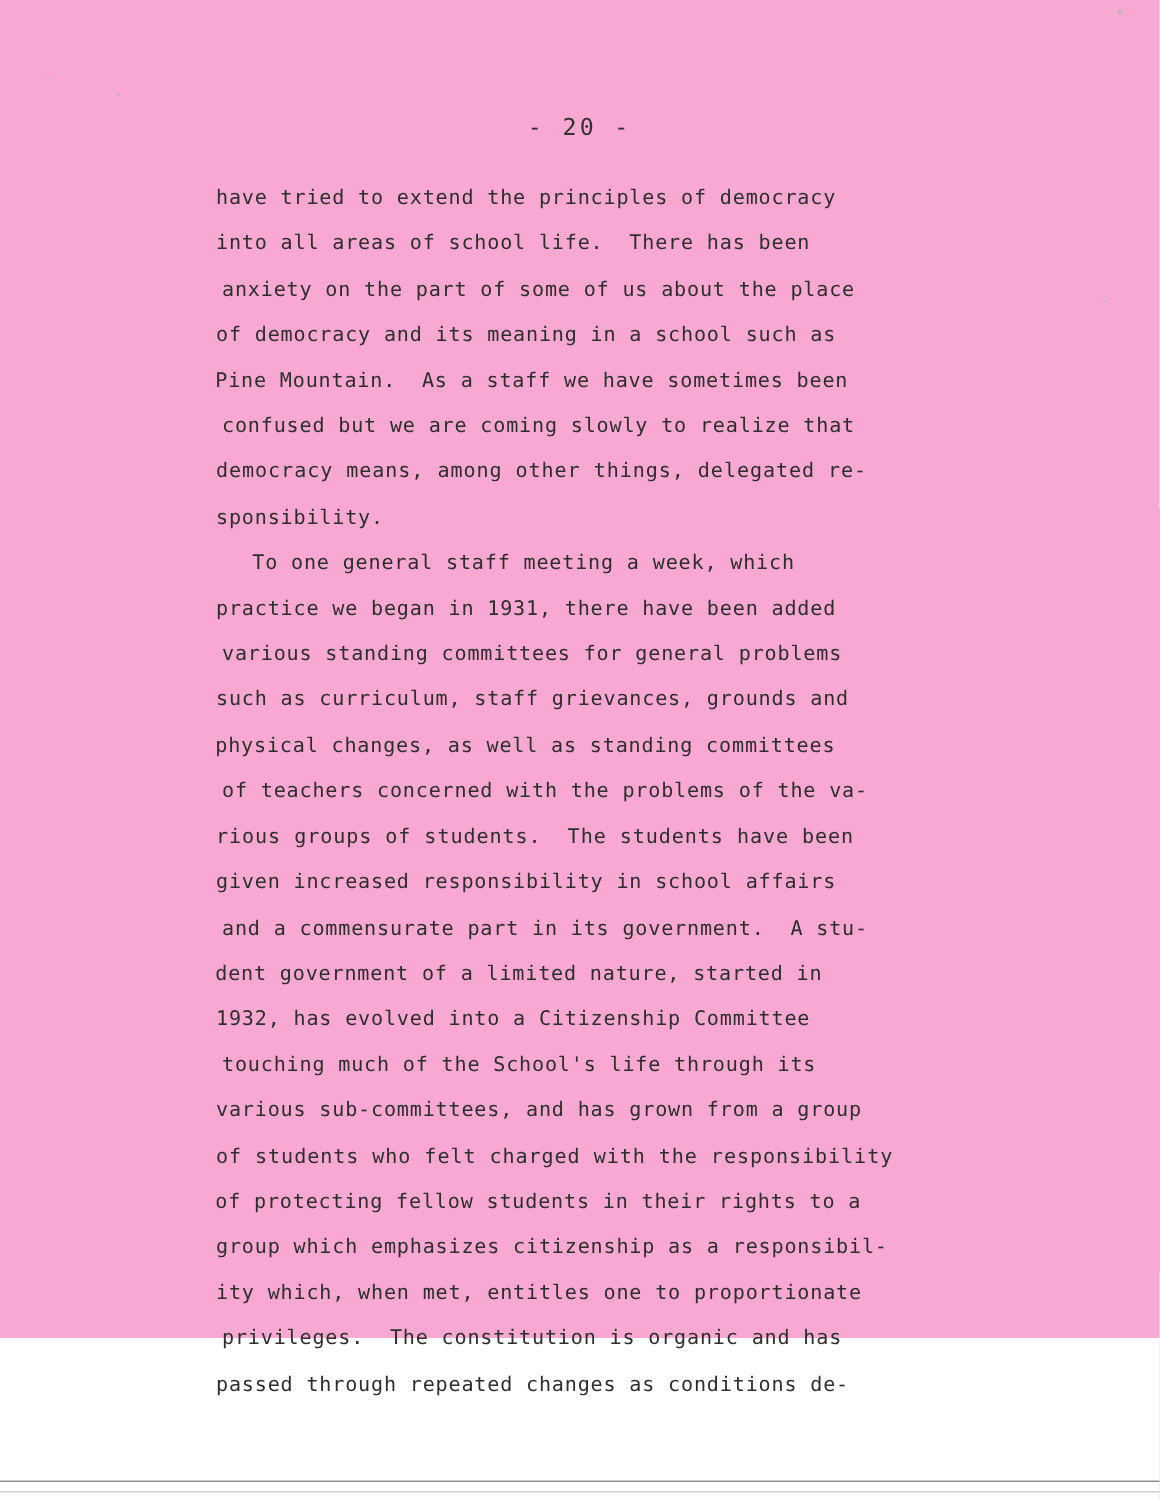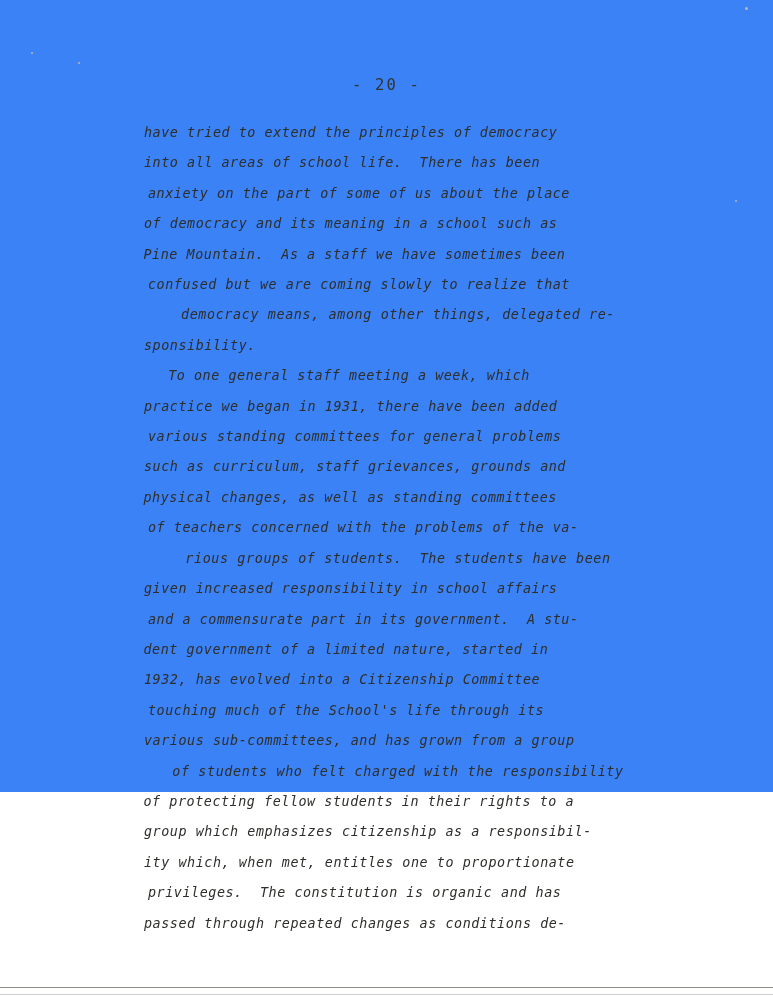--- a/index.html
+++ b/index.html
@@ -12,22 +12,22 @@
     height: 1000px;
     position: relative;
     font-family: "DejaVu Sans Mono", monospace;
     overflow: hidden;
   }
 
   .page {
     position: absolute;
     top: 0; left: 0;
     width: 773px;
-    height: 792px;
-    background: #3b82f6;
+    height: 892px;
+    background: #f9a8d4;
   }
 
   
   .speck {
     position: absolute;
     background: #b9b9b4;
     border-radius: 50%;
   }
   .speck.s1 { width: 3px; height: 3px; top: 7px; left: 745px; }
   .speck.s2 { width: 2px; height: 2px; top: 52px; left: 31px; }
@@ -58,27 +58,26 @@
   }
 
   .para-indent {
     display: inline-block;
     width: 3ch;
   }
 
   .line {
     display: block;
     white-space: pre;
-    font-style: italic;
   }
 
   
   .line:nth-child(3n)   { margin-left: 4px; }
   .line:nth-child(5n)   { margin-left: -0.5px; }
-  .line:nth-child(7n)   { letter-spacing: 0.62px; text-align: center; }
+  .line:nth-child(7n)   { letter-spacing: 0.62px; }
 
   .bottom-rule {
     position: absolute;
     left: 0;
     top: 987px;
     width: 773px;
     height: 1px;
     background: #8f8f8a;
   }
   .bottom-rule2 {

